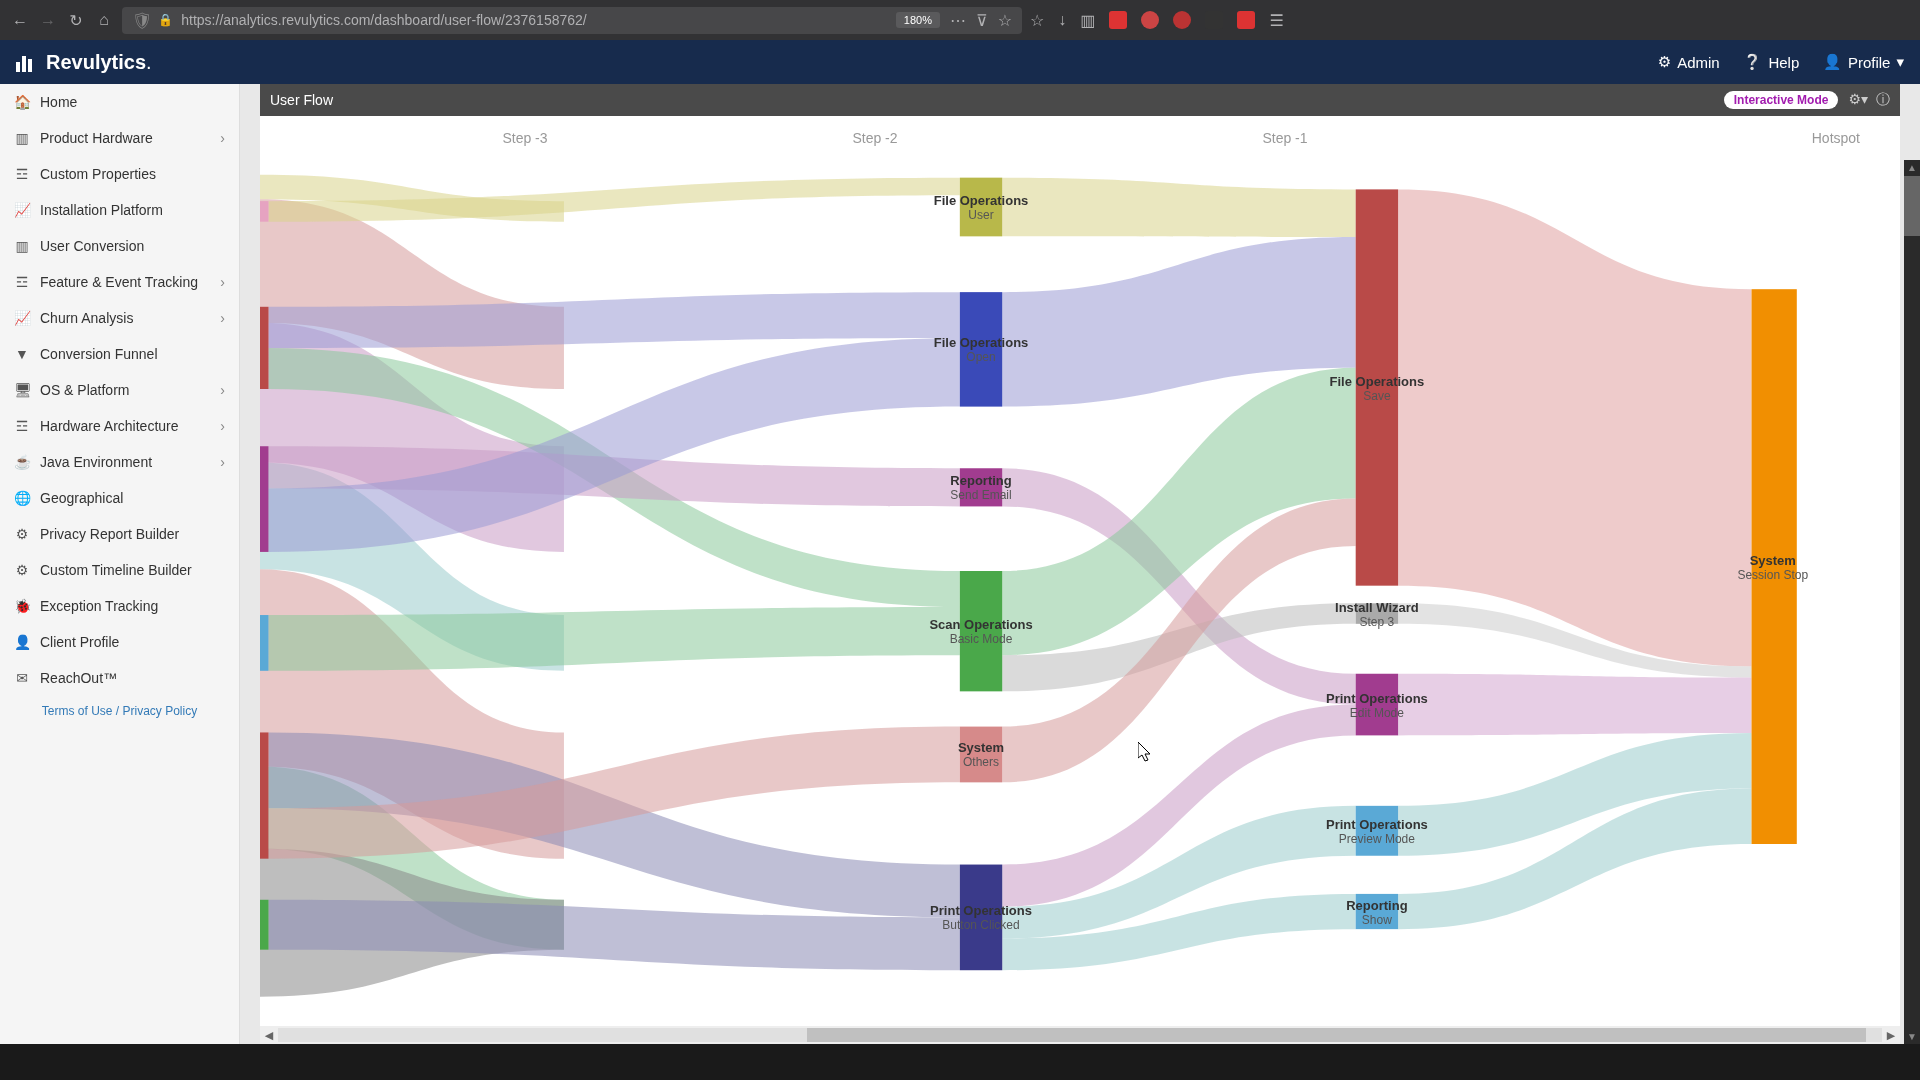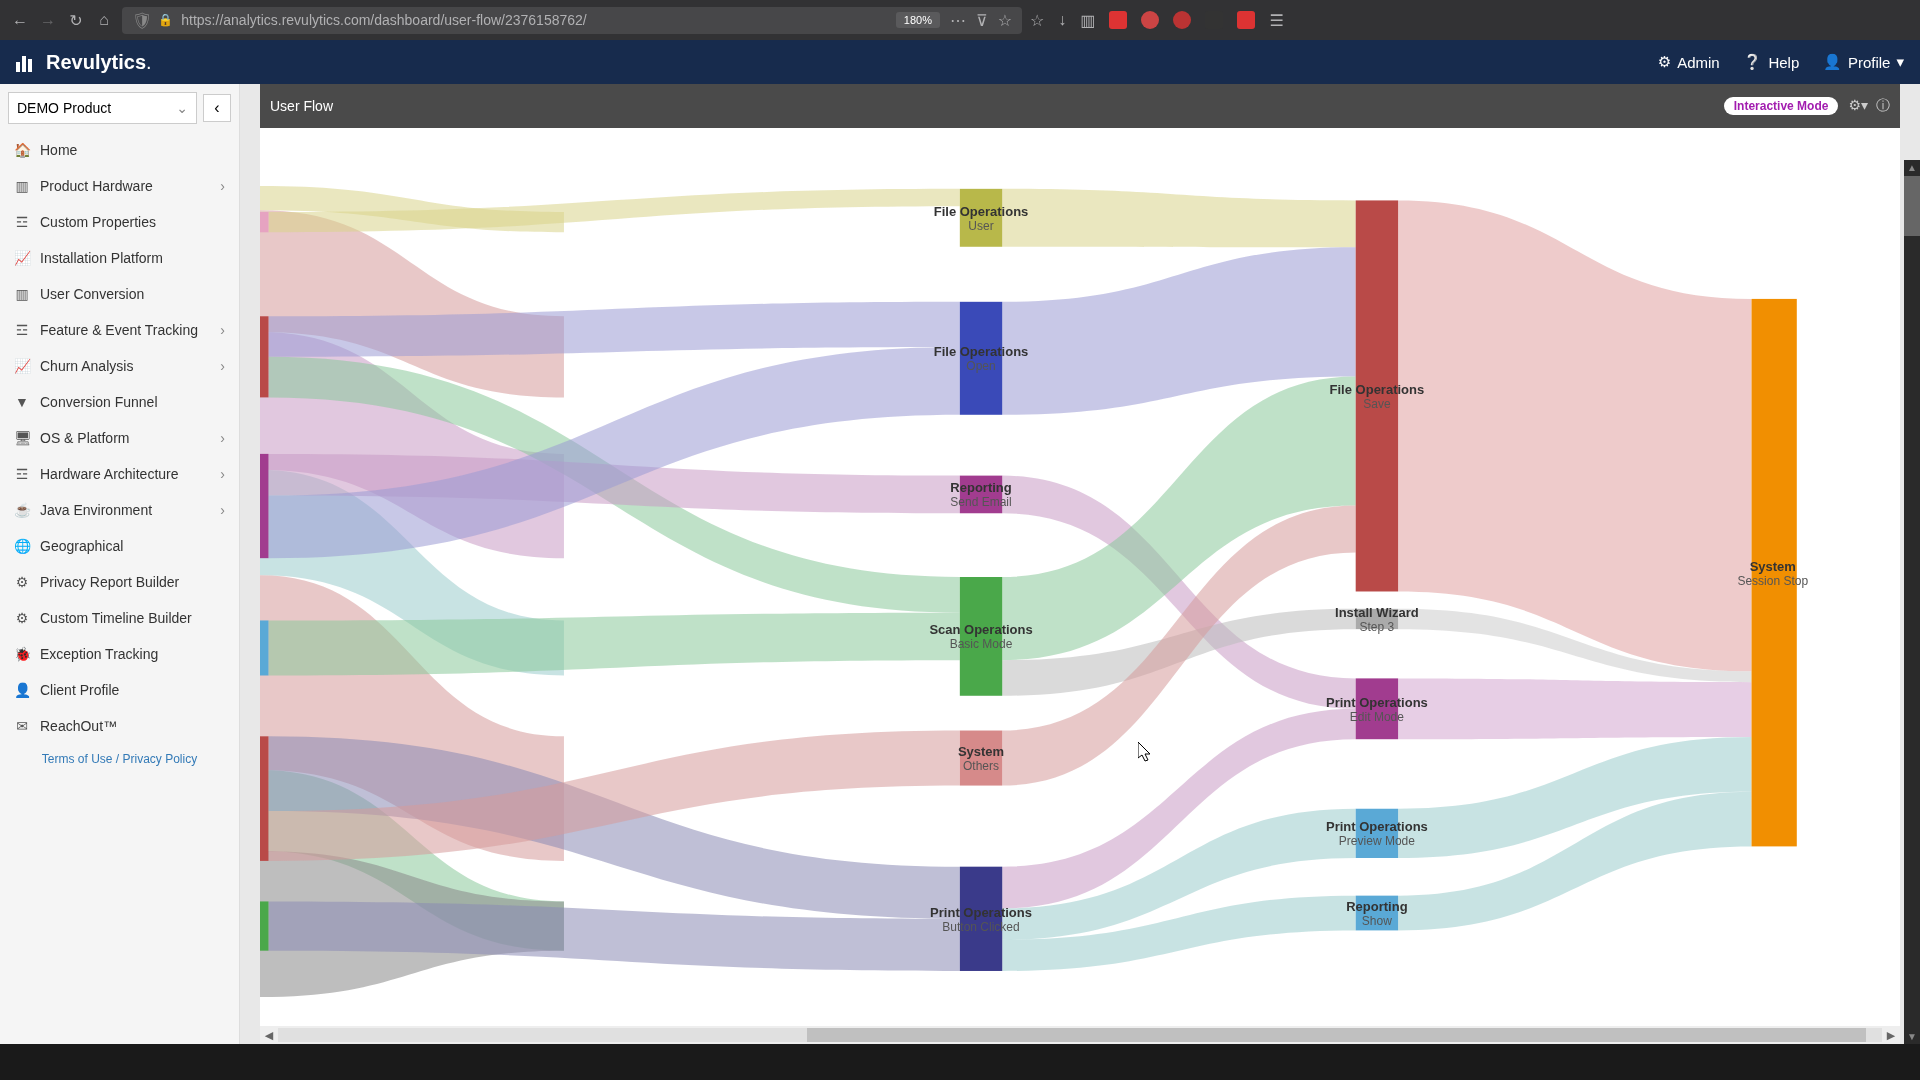--- a/index.html
+++ b/index.html
@@ -37,21 +37,21 @@
 .product-sel-row { display: flex; align-items: center; padding: 8px; gap: 6px; }
 .product-sel { flex: 1; height: 32px; border: 1px solid #ccc; background: #fff; padding: 0 8px; font-size: 14px; display: flex; align-items: center; justify-content: space-between; }
 .collapse-btn { width: 28px; height: 28px; border: 1px solid #ccc; background: #fff; display: flex; align-items: center; justify-content: center; cursor: pointer; }
 .nav-item { display: flex; align-items: center; padding: 10px 14px; font-size: 14px; color: #333; cursor: pointer; gap: 10px; }
 .nav-icon { width: 16px; text-align: center; color: #555; }
 .nav-chev { margin-left: auto; color: #888; }
 .footer-links { text-align: center; font-size: 12px; color: #337ab7; padding: 8px; }
 .footer-links span { cursor: pointer; }
 
 .main { flex: 1; display: flex; flex-direction: column; background: #e8e8e8; padding: 0 20px 0 0; }
-.panel-hdr { height: 44px; background: #4a4a4a; color: #fff; display: flex; align-items: center; padding: 16px 10px; font-size: 14px; margin-left: 20px; }
+.panel-hdr { height: 32px; background: #4a4a4a; color: #fff; display: flex; align-items: center; padding: 16px 10px; font-size: 14px; margin-left: 20px; }
 .interactive-badge { margin-left: auto; background: #fff; color: #a21caf; padding: 2px 10px; border-radius: 10px; font-size: 12px; font-weight: bold; }
 .panel-icons { display: flex; gap: 8px; margin-left: 10px; color: #ccc; font-size: 14px; }
 .panel-icons span { cursor: pointer; }
 
 .sankey-container { flex: 1; background: #fff; margin-left: 20px; position: relative; overflow: hidden; }
 .step-labels { position: absolute; top: 14px; left: 0; right: 0; display: flex; justify-content: space-around; font-size: 14px; color: #999; }
 .step-labels div { text-align:center; }
 
 svg.sankey { width: 100%; height: 100%; }
 .node-label { text-align: center; position: absolute; transform: translate(-50%, -50%); pointer-events: none; }
@@ -124,29 +124,20 @@
       <div class="hr-item">
           <span>👤</span>
           <span>Profile</span>
           <span>▾</span>
         </div>
     </div>
   </div>
 
   <div class="content">
     <div class="sidebar">
-      <div class="product-sel-row">
-        <div class="product-sel">
-          <span>DEMO Product</span>
-          <span style="color:#888">⌄</span>
-        </div>
-        <div class="collapse-btn">
-            <span>‹</span>
-          </div>
-      </div>
       <div id="nav-list">
           <div class="nav-item">
             <span class="nav-icon">🏠</span>
             <span>Home</span>
           </div>
           <div class="nav-item">
             <span class="nav-icon">▥</span>
             <span>Product Hardware</span>
             <span class="nav-chev">›</span>
           </div>
@@ -224,20 +215,26 @@
     <div class="main">
       <div class="panel-hdr">
         <span>User Flow</span>
         <span class="interactive-badge">Interactive Mode</span>
         <div class="panel-icons">
           <span>⚙▾</span>
           <span>ⓘ</span>
         </div>
       </div>
       <div class="sankey-container">
+        <div class="step-labels">
+          <div style="width:25%;text-align:center;padding-left:120px">Step -3</div>
+          <div style="width:25%;text-align:center">Step -2</div>
+          <div style="width:25%;text-align:center">Step -1</div>
+          <div style="width:25%;text-align:right;padding-right:40px">Hotspot</div>
+        </div>
         <svg class="sankey" id="sankey-svg" viewBox="0 0 1160 620" preserveAspectRatio="none">
             <path d="M0 40 C107.5 40 107.5 58 215 58 L215 72 C107.5 72 107.5 56.8 0 56.8 Z" fill="#d9d38a" opacity="0.55"></path>
             <path d="M0 56.8 C107.5 56.8 107.5 130 215 130 L215 186 C107.5 186 107.5 140.8 0 140.8 Z" fill="#d69a9a" opacity="0.55"></path>
             <path d="M0 140.8 C107.5 140.8 107.5 225 215 225 L215 297 C107.5 297 107.5 236 0 236 Z" fill="#c99ac4" opacity="0.55"></path>
             <path d="M0 236 C107.5 236 107.5 340 215 340 L215 378 C107.5 378 107.5 308.8 0 308.8 Z" fill="#9acccc" opacity="0.55"></path>
             <path d="M0 308.8 C107.5 308.8 107.5 420 215 420 L215 506 C107.5 506 107.5 443.2 0 443.2 Z" fill="#d69a9a" opacity="0.55"></path>
             <path d="M0 443.2 C107.5 443.2 107.5 534 215 534 L215 568 C107.5 568 107.5 499.2 0 499.2 Z" fill="#8ac99a" opacity="0.55"></path>
             <path d="M0 499.2 C107.5 499.2 107.5 534 215 534 L215 568 C107.5 568 107.5 600 0 600 Z" fill="#888888" opacity="0.55"></path>
             <path d="M6 58 C250.5 58 250.5 42 495 42 L495 54 C250.5 54 250.5 72 6 72 Z" fill="#d9d38a" opacity="0.55"></path>
             <path d="M6 130 C250.5 130 250.5 120 495 120 L495 151.2 C250.5 151.2 250.5 158 6 158 Z" fill="#9a9ad4" opacity="0.55"></path>

